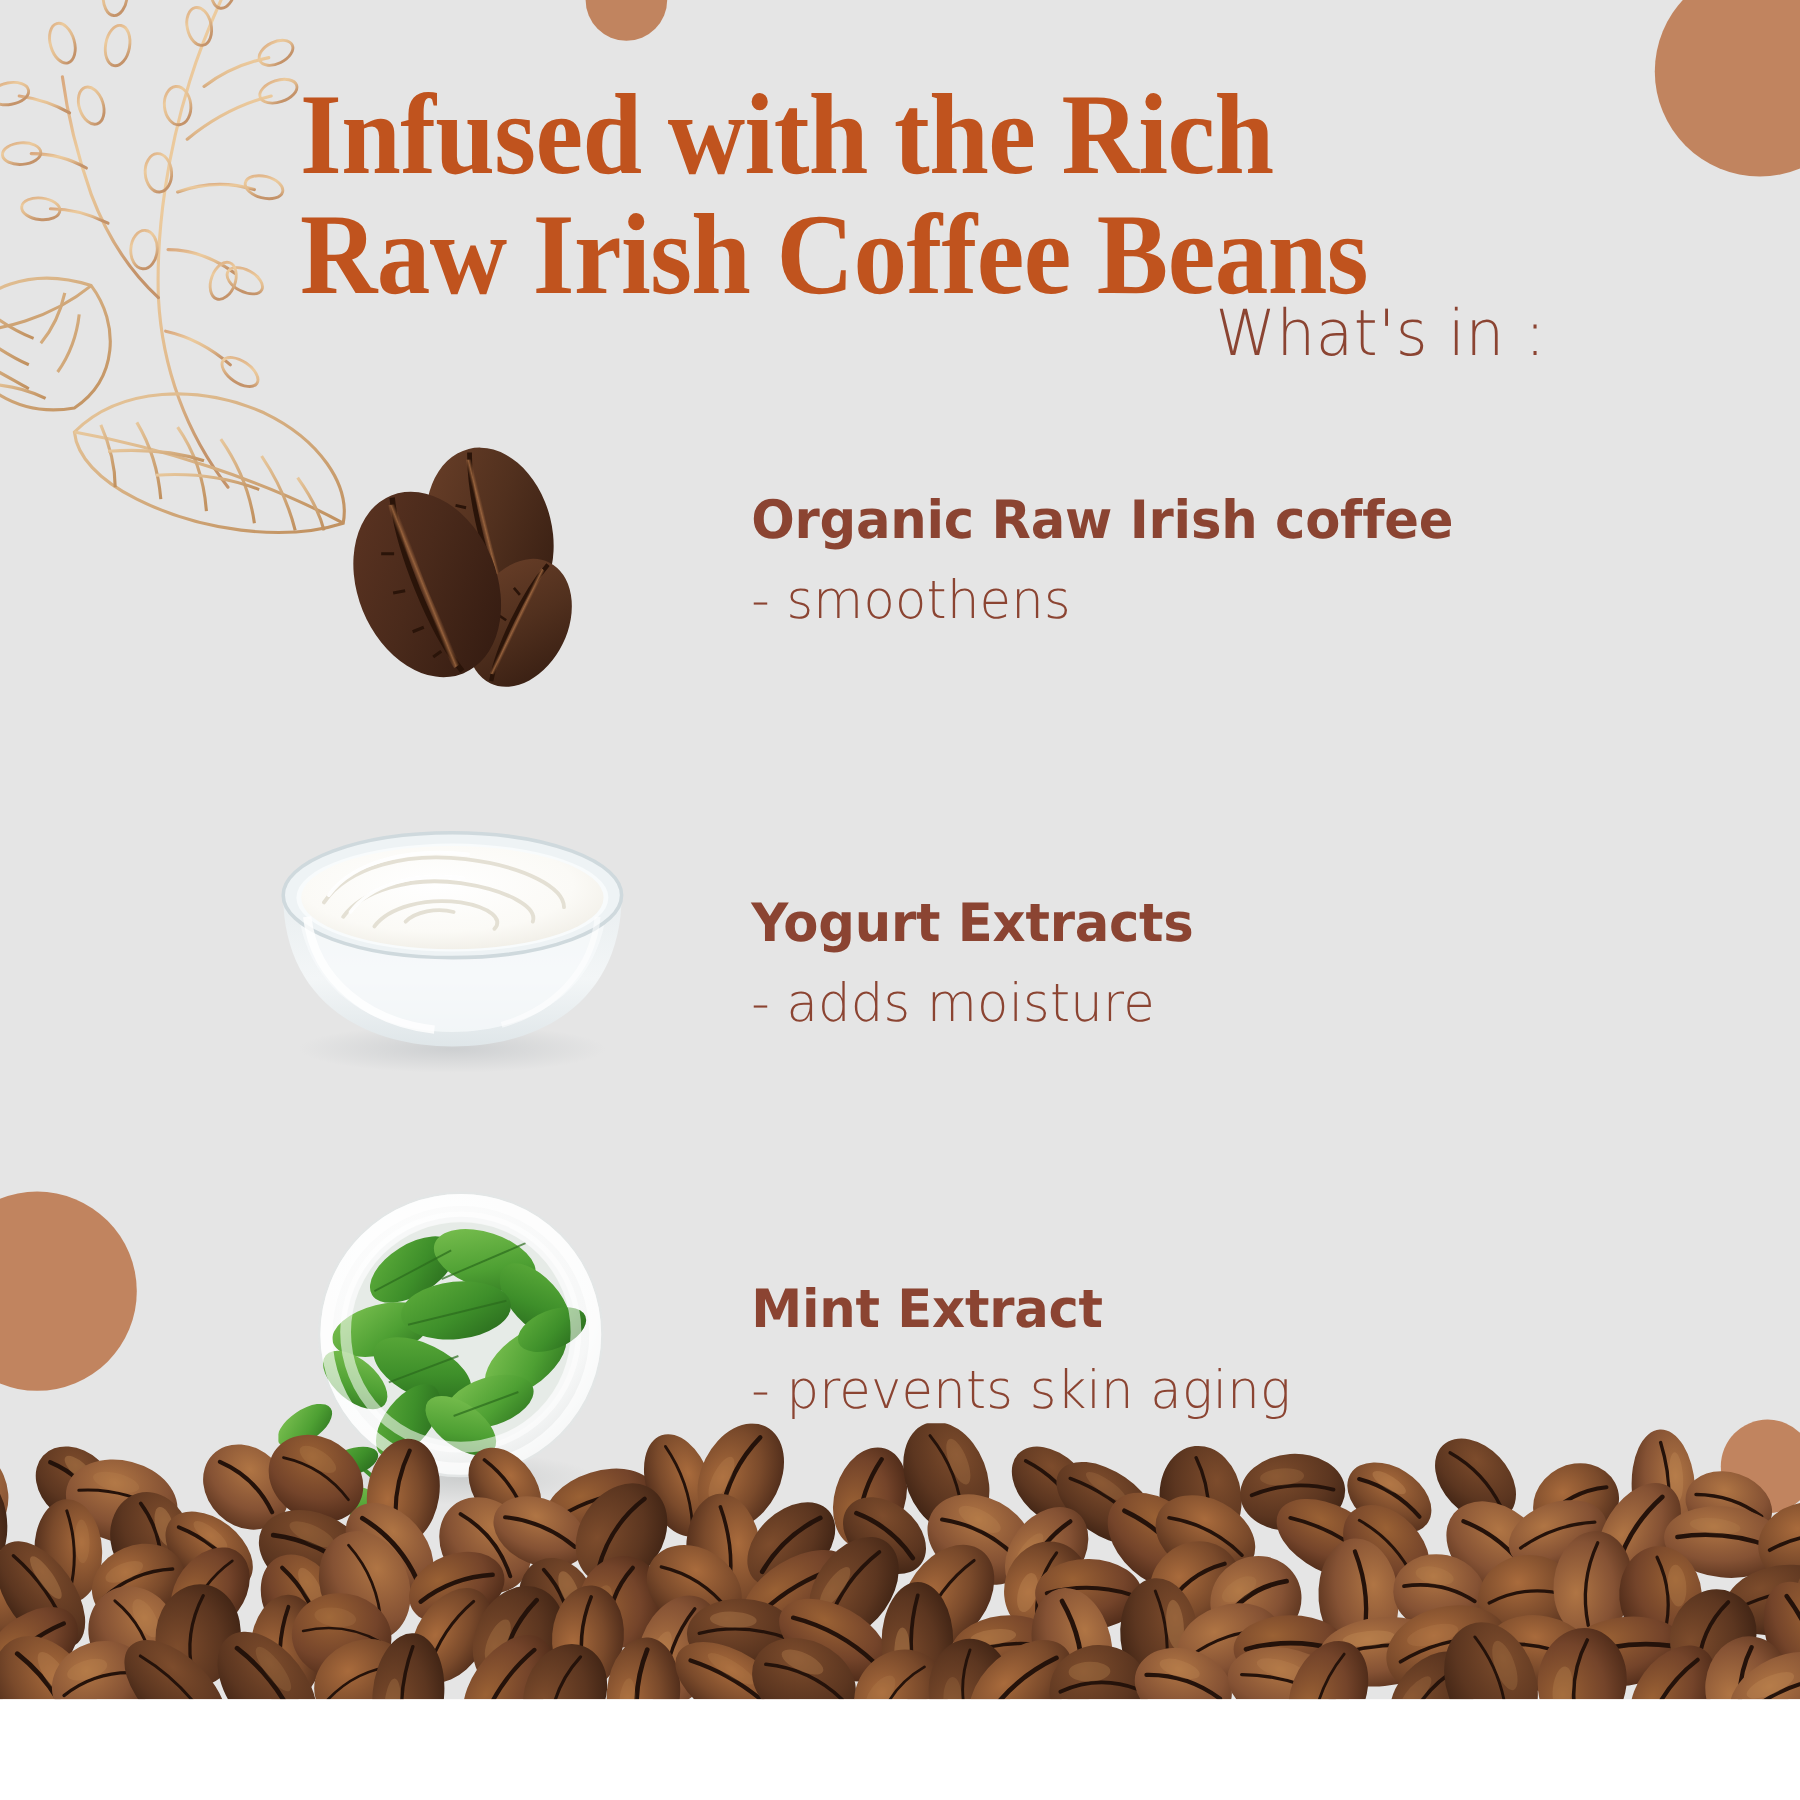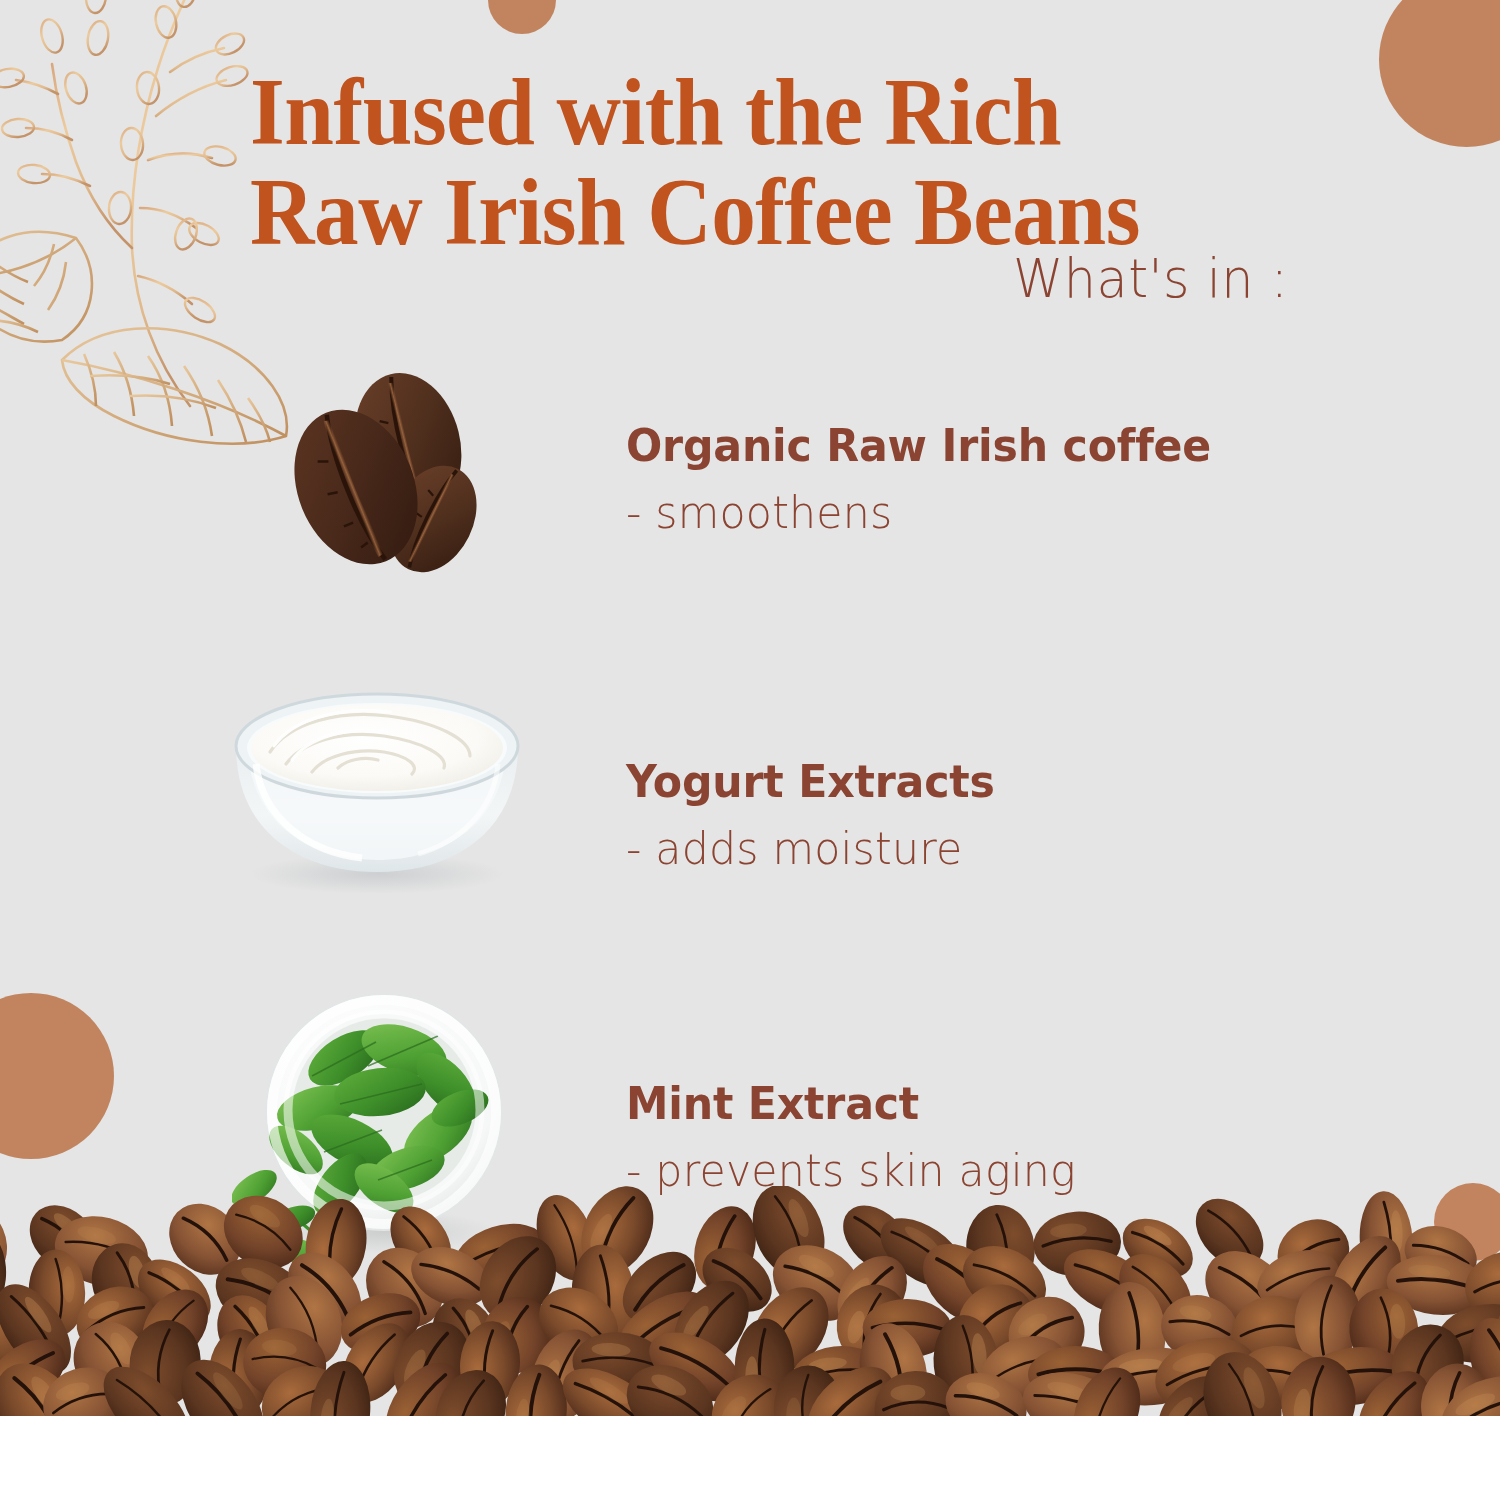--- a/index.html
+++ b/index.html
@@ -42,21 +42,21 @@
     font-size:53px;
     color:#8b4432;
     letter-spacing:0.5px;
     transform:scaleX(0.96);
     transform-origin:left top;
     white-space:nowrap;
   }
 
   
   .row{position:absolute;left:0;width:1500px;height:0;}
-  .row .txt{position:absolute;left:626px;top:16px;}
+  .row .txt{position:absolute;left:626px;top:4px;}
   .ing-title{
     font-family:"DejaVu Sans", sans-serif;
     font-weight:700;
     font-size:44px;
     color:#8b4432;
     white-space:nowrap;
     letter-spacing:-0.2px;
     transform:scaleX(0.97);
     transform-origin:left top;
   }

